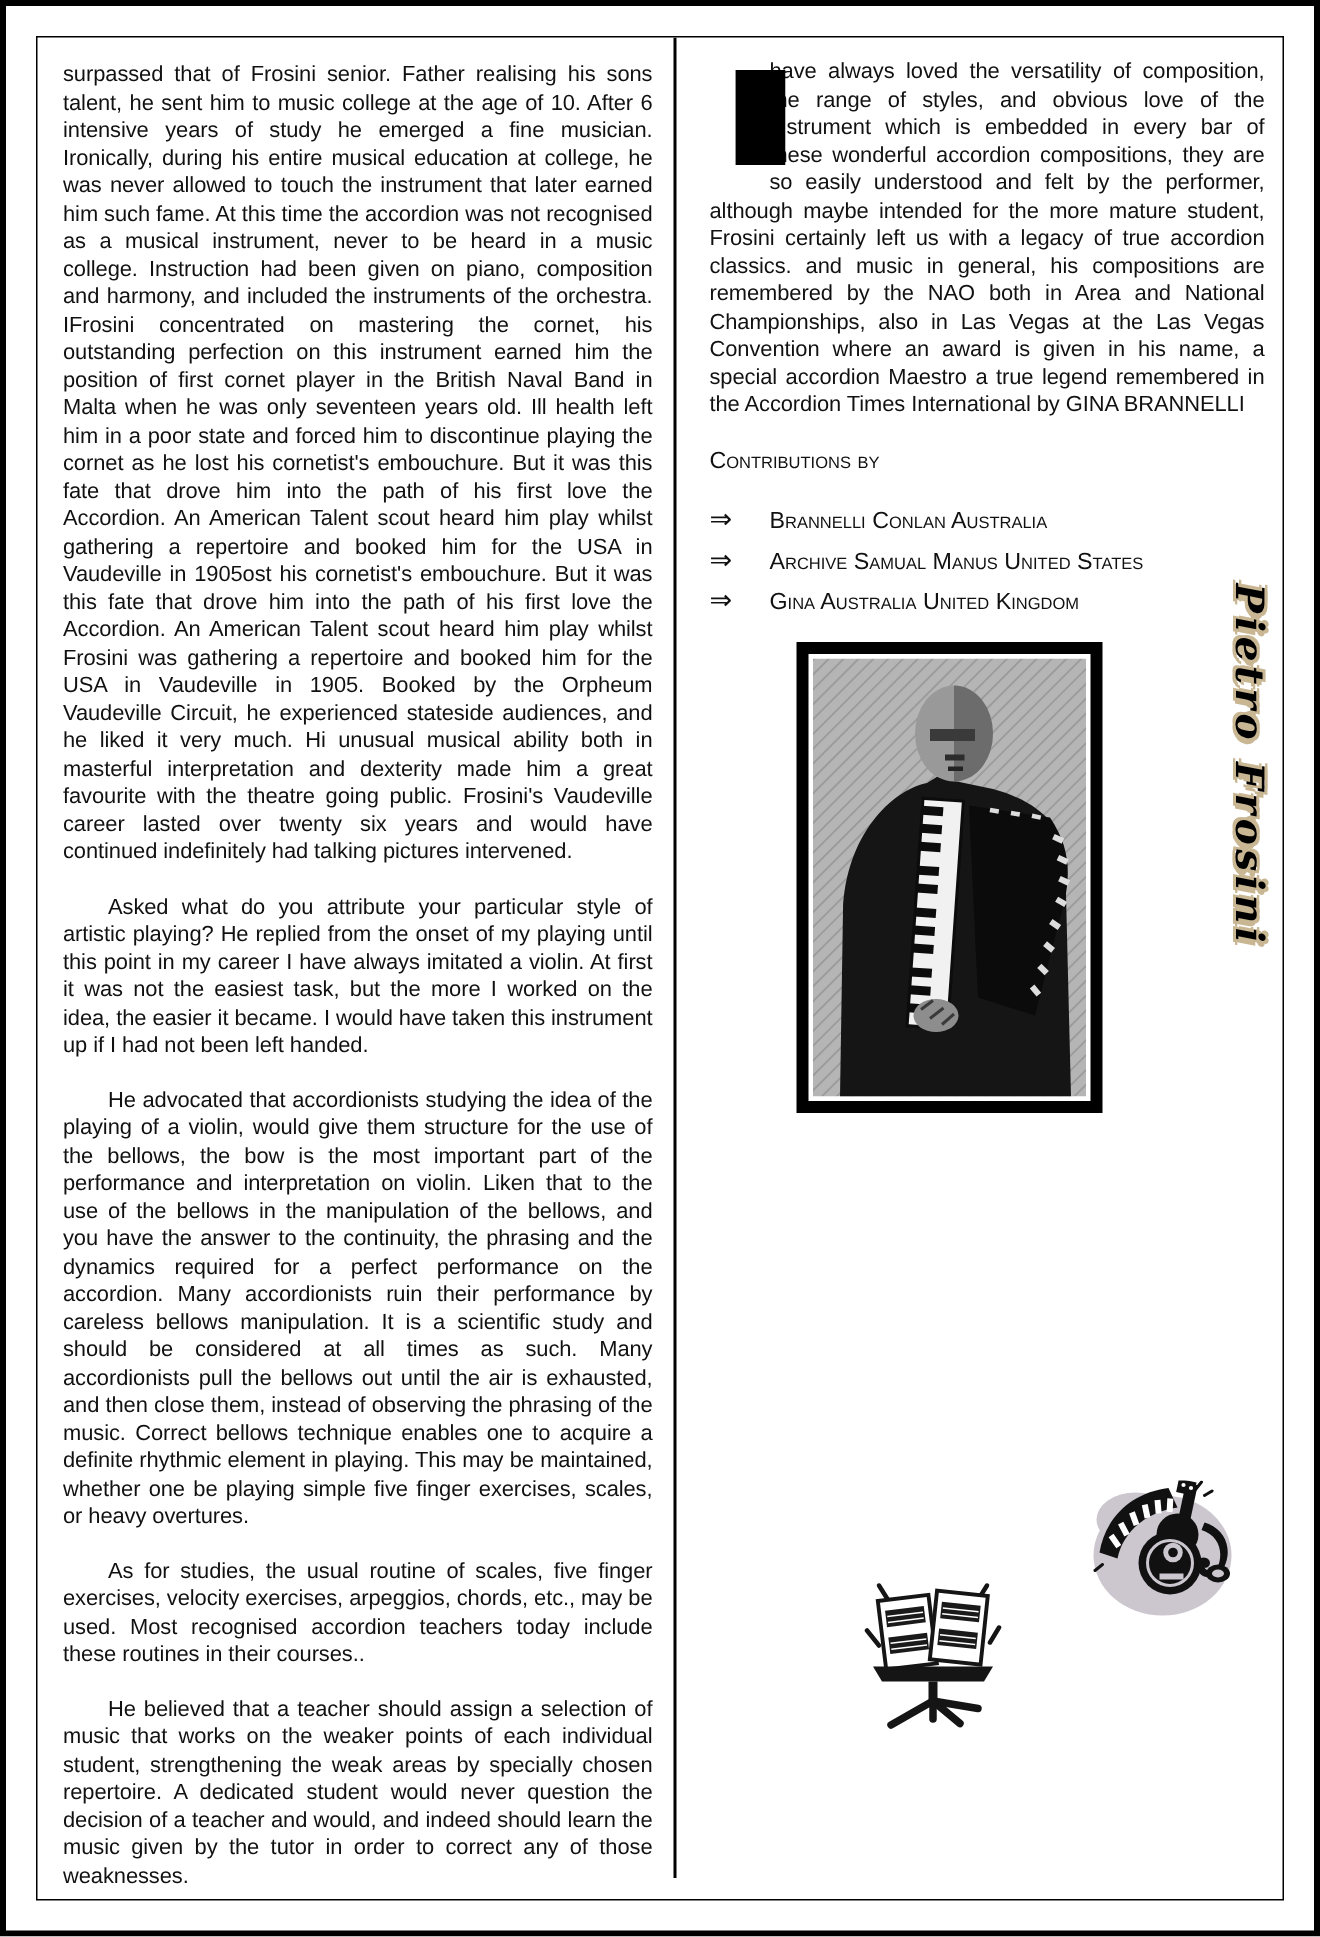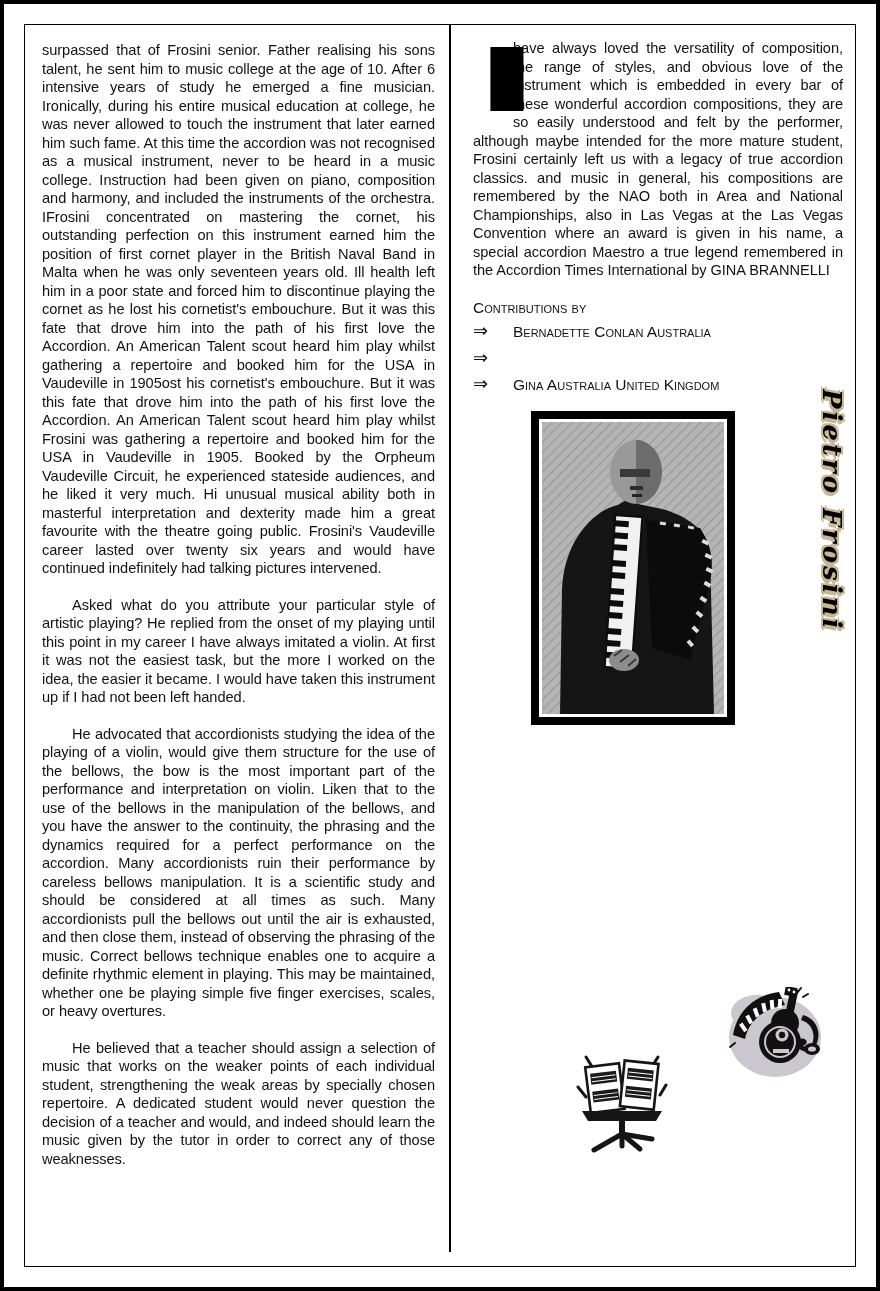--- a/index.html
+++ b/index.html
@@ -14,21 +14,21 @@
   .col-right{flex:1;position:relative;padding:14px 12px 0 22px;overflow:hidden;}
 
   p.body-text{margin:0 0 18px 0;font-size:14.6px;line-height:18.5px;text-align:justify;letter-spacing:-0.05px;}
   p.indent{text-indent:30px;}
 
   
   .dropcap{float:left;width:26px;height:74px;margin:3px 12px 2px 2px;
            font-size:92px;line-height:74px;font-weight:bold;color:#000;
            transform:scaleX(2.5);transform-origin:0 50%;display:block;}
 
-  .contrib-heading{font-variant:small-caps;font-size:15.5px;line-height:19px;margin:0 0 4px 0;}
+  .contrib-heading{font-variant:small-caps;font-size:15.5px;line-height:19px;margin:0 0 20px 0;}
   ul.contrib-list{list-style:none;margin:2px 0 0 0;padding:0;}
   ul.contrib-list li{display:flex;align-items:baseline;margin:0 0 7px 0;
                      font-variant:small-caps;font-size:15.5px;line-height:19px;}
   .arrow-glyph{width:40px;flex:0 0 40px;font-size:18px;font-family:"DejaVu Sans",sans-serif;}
 
   
   .photo-frame{margin:10px 0 0 58px;width:204px;background:#000;padding:8px;display:inline-block;}
   .photo-inner{background:#fff;padding:3px;}
   .photo-inner svg{display:block;}
 
@@ -48,40 +48,42 @@
 </head>
 <body>
 
 <div class="page">
   <div class="inner">
 
     <div class="col-left">
       <p class="body-text">surpassed that of  Frosini senior.  Father realising his sons talent, he sent him to music college at the age of 10.  After 6 intensive years of study he emerged  a fine musician. Ironically, during his entire musical education at college, he was never allowed to touch the instrument that later earned him such fame.  At this time the accordion was not recognised as a musical instrument, never to be heard in a music college.  Instruction had been given on piano, composition and harmony, and included the instruments of the orchestra.  IFrosini concentrated on mastering the cornet, his outstanding perfection on this instrument earned him the position of first cornet player in the British Naval Band in Malta when he was only seventeen years old. Ill health left him in a poor state and forced him to discontinue playing the cornet as he lost his cornetist's  embouchure. But it was this fate that drove him into the path of his first love the Accordion. An American Talent scout heard him play whilst gathering a repertoire and booked him for the USA in Vaudeville in 1905ost his cornetist's  embouchure. But it was this fate that drove him into the path of his first love the Accordion. An American Talent scout heard him play whilst Frosini was gathering a repertoire and booked him for the USA in Vaudeville in 1905. Booked by the Orpheum Vaudeville Circuit, he experienced stateside audiences, and he liked it very much.  Hi unusual musical ability both in masterful interpretation and dexterity made him a great favourite with the theatre going public.  Frosini's Vaudeville career lasted over twenty six years and would have continued indefinitely had talking pictures intervened.</p>
       <p class="body-text indent">Asked what do you attribute your particular style of artistic playing?  He replied from the onset of my playing until this point in my career I have always imitated a violin. At first it was not the easiest task, but the more I worked on the idea, the easier it became. I would have taken this instrument up if I had not been left handed.</p>
       <p class="body-text indent">He advocated that accordionists studying the idea of the playing of a violin, would give them structure for the use of the bellows, the bow is the most important part of the performance and interpretation on violin. Liken that to the use of the bellows in the manipulation of the bellows, and you have the answer to the continuity, the phrasing and  the dynamics required for a perfect performance on the accordion. Many accordionists ruin their performance by careless bellows manipulation. It is a scientific study and should be considered at all times as such.  Many accordionists pull the bellows out until the air is exhausted, and then close them, instead of observing the phrasing of the music. Correct bellows technique enables one to acquire a definite rhythmic element in playing.  This may be maintained, whether one be playing simple five finger exercises, scales, or heavy overtures.</p>
+      <p class="body-text indent">As for studies, the usual routine of scales, five finger exercises, velocity exercises, arpeggios, chords, etc., may be used. Most recognised accordion teachers today include these routines in their courses..</p>
       <p class="body-text indent">He believed that a teacher should assign a selection of music that works on the weaker points of each individual student, strengthening the weak areas by specially chosen repertoire. A dedicated student would never question the decision of a teacher and would, and indeed should learn the music given by the tutor in order to correct any of those weaknesses.</p>
     </div>
 
     <div class="divider"></div>
 
     <div class="col-right">
 
       <p class="body-text">
         <span class="dropcap">I</span><span>have always loved the versatility of composition, the range of styles, and obvious love of the instrument which is embedded in every bar of these wonderful accordion compositions, they are so easily understood and felt by the performer, although maybe intended for the more mature student, Frosini certainly left us with a legacy of true accordion classics. and music in general, his compositions are remembered by the NAO both in Area and National Championships, also in Las Vegas at the Las Vegas Convention where an award is given in his name, a special accordion Maestro  a true legend remembered in the Accordion Times International by GINA  BRANNELLI</span>
       </p>
 
       <div class="contrib-heading">Contributions by</div>
 
       <ul class="contrib-list">
         <li>
           <span class="arrow-glyph">⇒</span>
-          <span>Bernadette Conlan Australia</span>
+          <span>Brannelli Conlan Australia</span>
         </li>
         <li>
           <span class="arrow-glyph">⇒</span>
+          <span>Archive Samual Manus  United States</span>
         </li>
         <li>
           <span class="arrow-glyph">⇒</span>
           <span>Gina Australia United Kingdom</span>
         </li>
       </ul>
 
       
       <div class="photo-frame">
         <div class="photo-inner">

